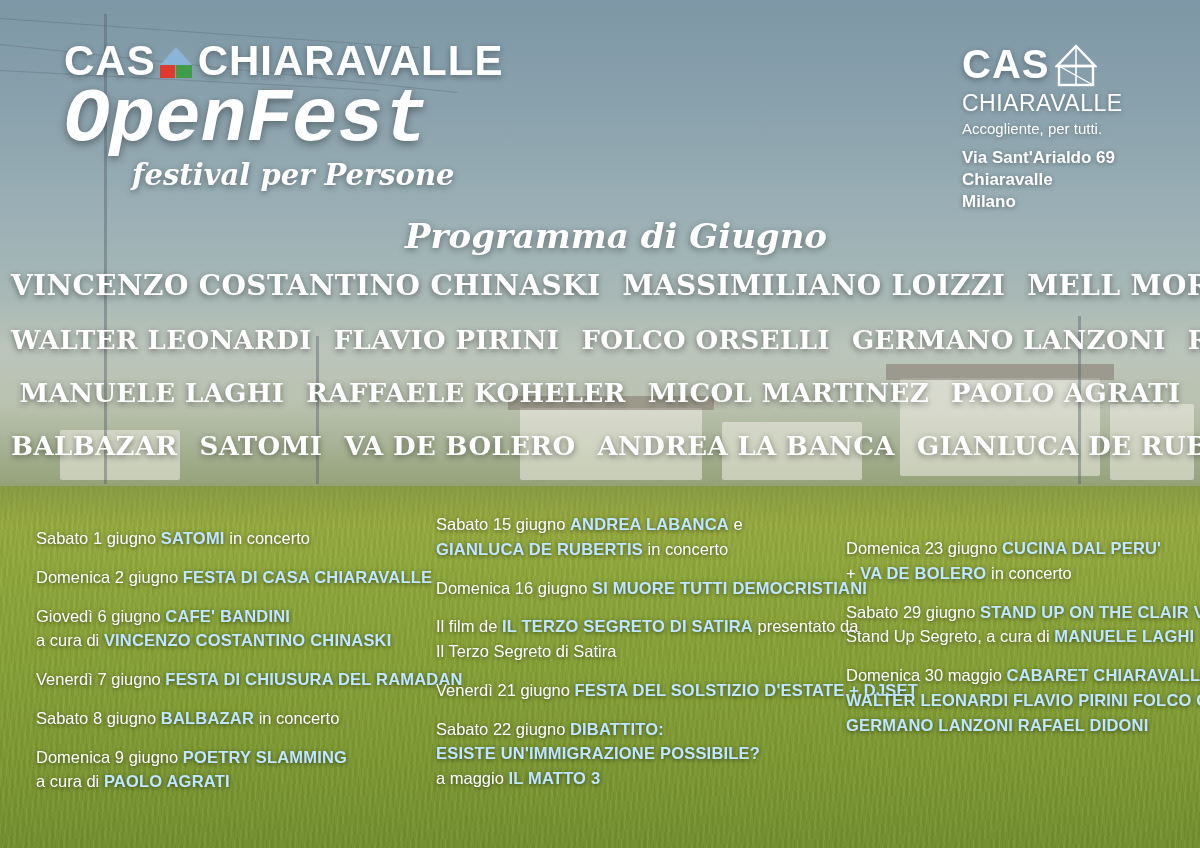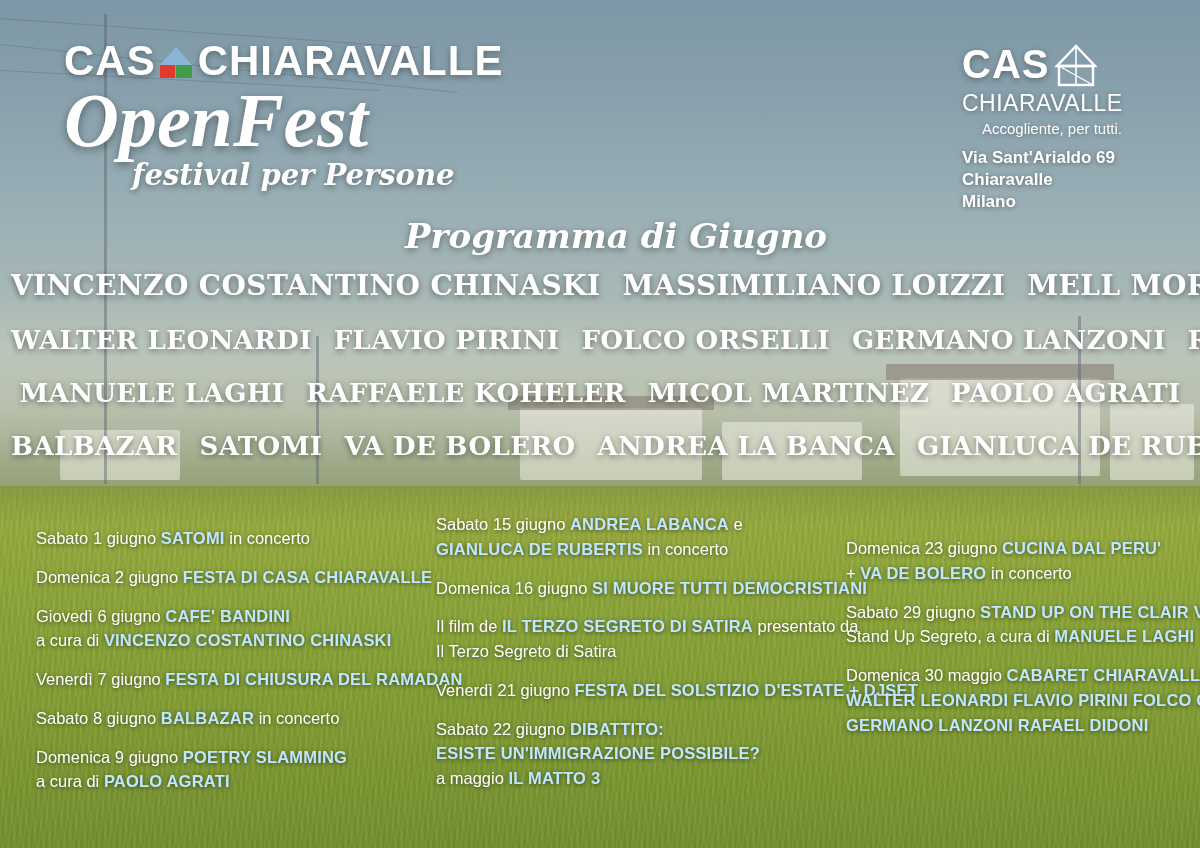--- a/index.html
+++ b/index.html
@@ -95,21 +95,21 @@
   }
   .cas-line .word { font-family: "Liberation Sans", sans-serif; }
   .logo-mark {
     width: 36px;
     height: 34px;
     margin: 0 4px 0 2px;
     position: relative;
     display: inline-block;
   }
   .openfest {
-    font-family: Liberation Serif, serif;
+    font-family: Liberation Mono, monospace;
     font-style: italic;
     font-weight: bold;
     font-size: 76px;
     line-height: .95;
     margin-top: 2px;
     text-shadow: 0 3px 8px rgba(0,0,0,.4);
   }
   .subtitle {
     font-family: "DejaVu Serif", serif;
     font-style: italic;
@@ -157,21 +157,20 @@
   .brand-name {
     font-size: 23px;
     letter-spacing: .5px;
     margin-top: 2px;
     text-shadow: 0 1px 5px rgba(0,0,0,.35);
   }
   .brand-claim {
     font-size: 15px;
     margin-top: 3px;
     text-shadow: 0 1px 5px rgba(0,0,0,.35);
-    text-align: center;
   }
   .brand-addr {
     font-size: 17px;
     font-weight: bold;
     line-height: 1.28;
     margin-top: 10px;
     text-shadow: 0 1px 5px rgba(0,0,0,.4);
   }
 
   

